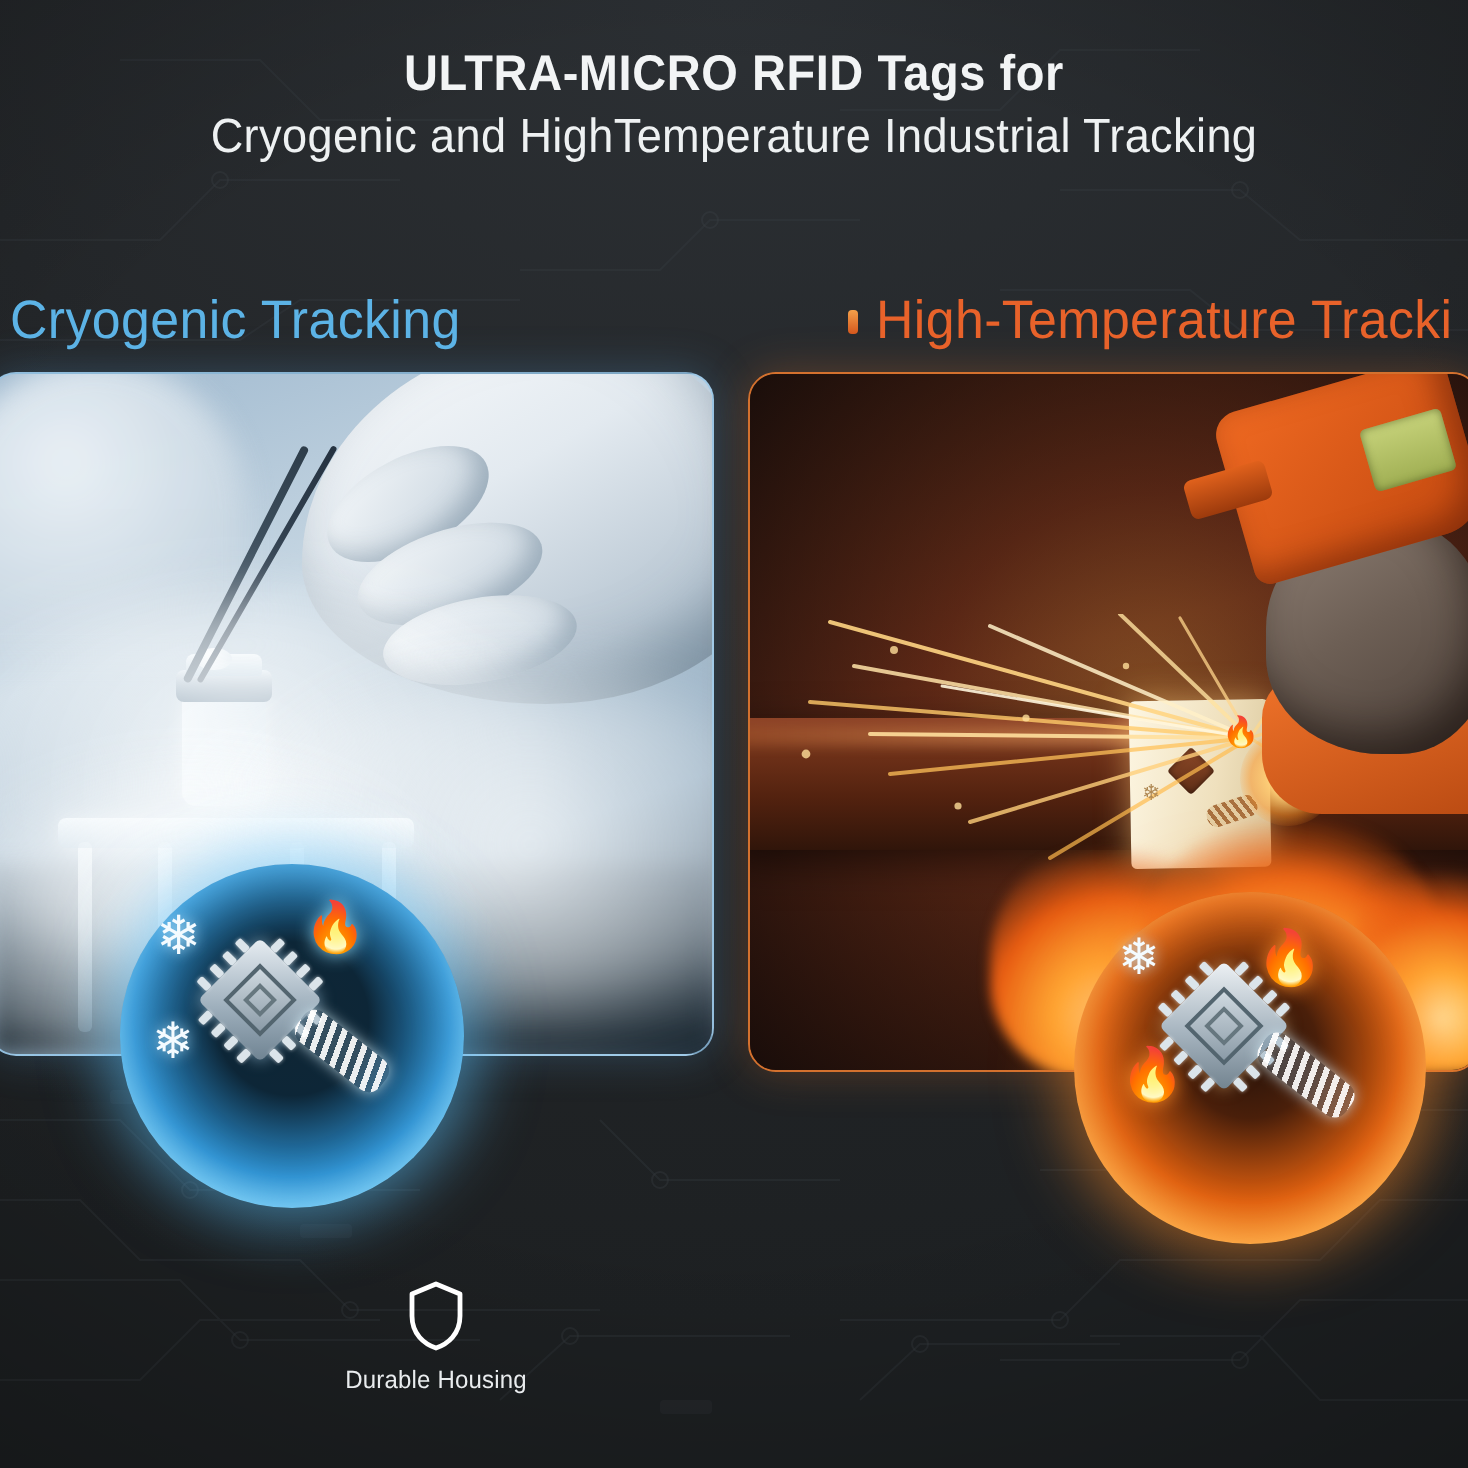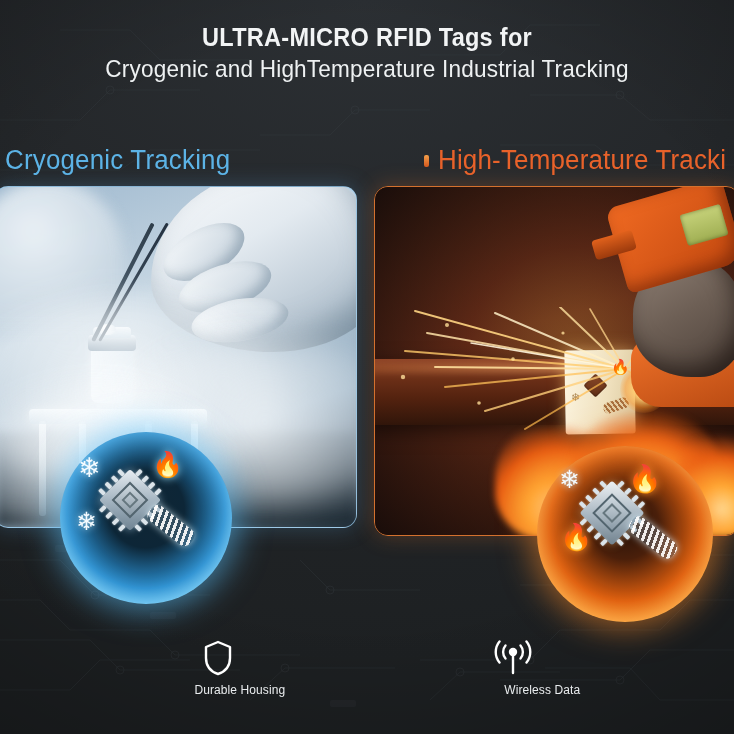--- a/index.html
+++ b/index.html
@@ -150,21 +150,21 @@
 
   .snow{ position:absolute; z-index:6; color:#f4fbff; line-height:1;
      text-shadow:0 0 7px rgba(180,230,255,.9); }
   .flame-ico{ position:absolute; z-index:6; line-height:1; }
   .coil{ position:absolute; z-index:6; border-radius:7px;
      background:repeating-linear-gradient(72deg, rgba(255,255,255,.92) 0 3px, rgba(120,150,170,.35) 3px 6px);
      box-shadow:0 0 7px rgba(220,245,255,.7); }
 
   
   .features{ position:absolute; left:0; top:636px; width:734px; height:80px; z-index:6; }
-  .feat{ position:absolute; text-align:right; }
+  .feat{ position:absolute; text-align:center; }
   .feat-ico{ height:40px; display:flex; align-items:flex-end; justify-content:center; }
   .feat-lbl{ color:#e9ecee; font-size:12.5px; margin-top:7px; letter-spacing:.1px;
              transform:scaleX(.96); white-space:nowrap; }
 </style>
 </head>
 <body>
 
 <div id="bg-root"></div>
 
 <svg id="circuit-layer" width="734" height="734" viewBox="0 0 734 734">
@@ -362,29 +362,14 @@
   <div class="feat" style="left:148px;width:140px;">
     <div class="feat-ico">
       <svg width="30" height="36" viewBox="0 0 30 36">
         <path d="M15 2 L27 7 V18 C27 27 21 32 15 34 C9 32 3 27 3 18 V7 Z" fill="none" stroke="#ffffff" stroke-width="2.4" stroke-linejoin="round"></path>
       </svg>
     </div>
     <div class="feat-lbl">Durable Housing</div>
   </div>
 
 
-  <div class="feat" style="left:443px;width:140px;">
-    <div class="feat-ico">
-      <svg width="42" height="36" viewBox="0 0 42 36">
-        <circle cx="21" cy="12" r="4.2" fill="#ffffff"></circle>
-        <line x1="21" y1="15" x2="21" y2="33" stroke="#ffffff" stroke-width="2.4" stroke-linecap="round"></line>
-        <g fill="none" stroke="#ffffff" stroke-width="2.4" stroke-linecap="round">
-          <path d="M13.5 5.5 a10 10 0 0 0 0 13"></path>
-          <path d="M28.5 5.5 a10 10 0 0 1 0 13"></path>
-          <path d="M7.5 1.5 a16.5 16.5 0 0 0 0 21"></path>
-          <path d="M34.5 1.5 a16.5 16.5 0 0 1 0 21"></path>
-        </g>
-      </svg>
-    </div>
-    <div class="feat-lbl">Wireless Data</div>
-  </div>
 
 </div>
 
 </body></html>

